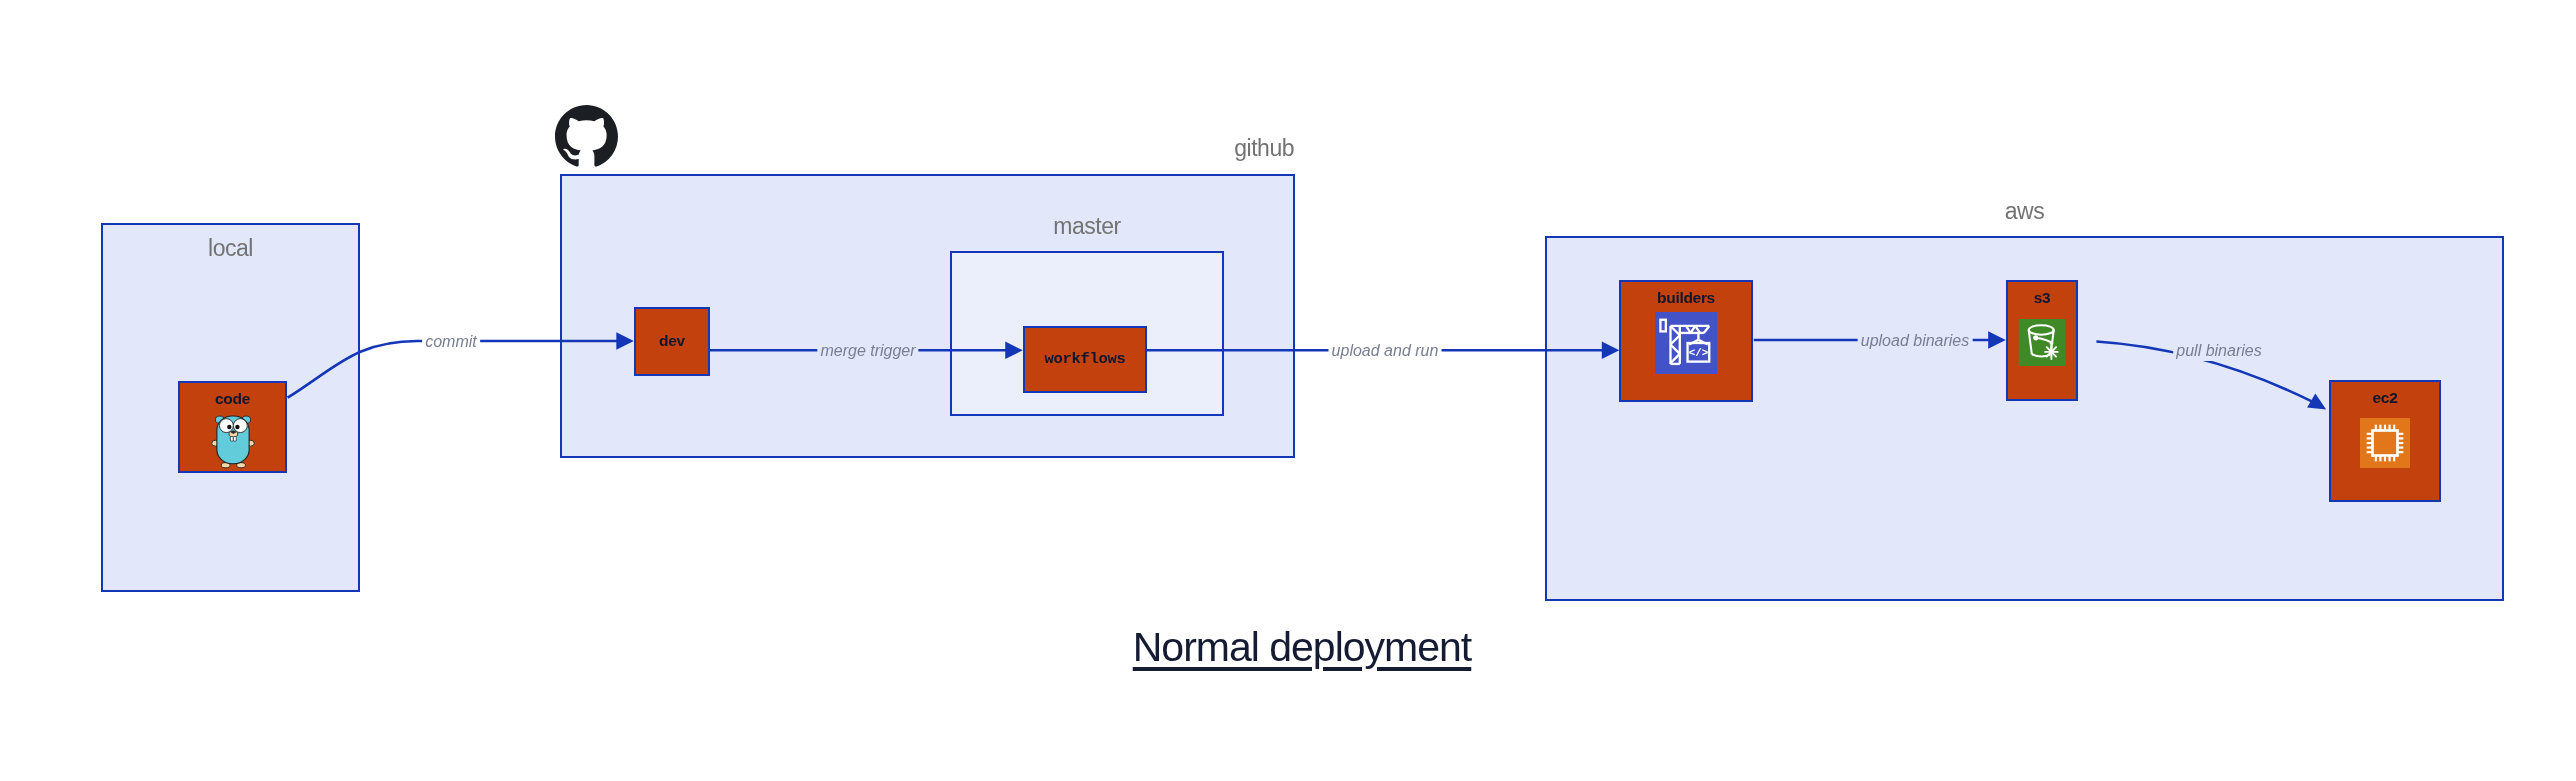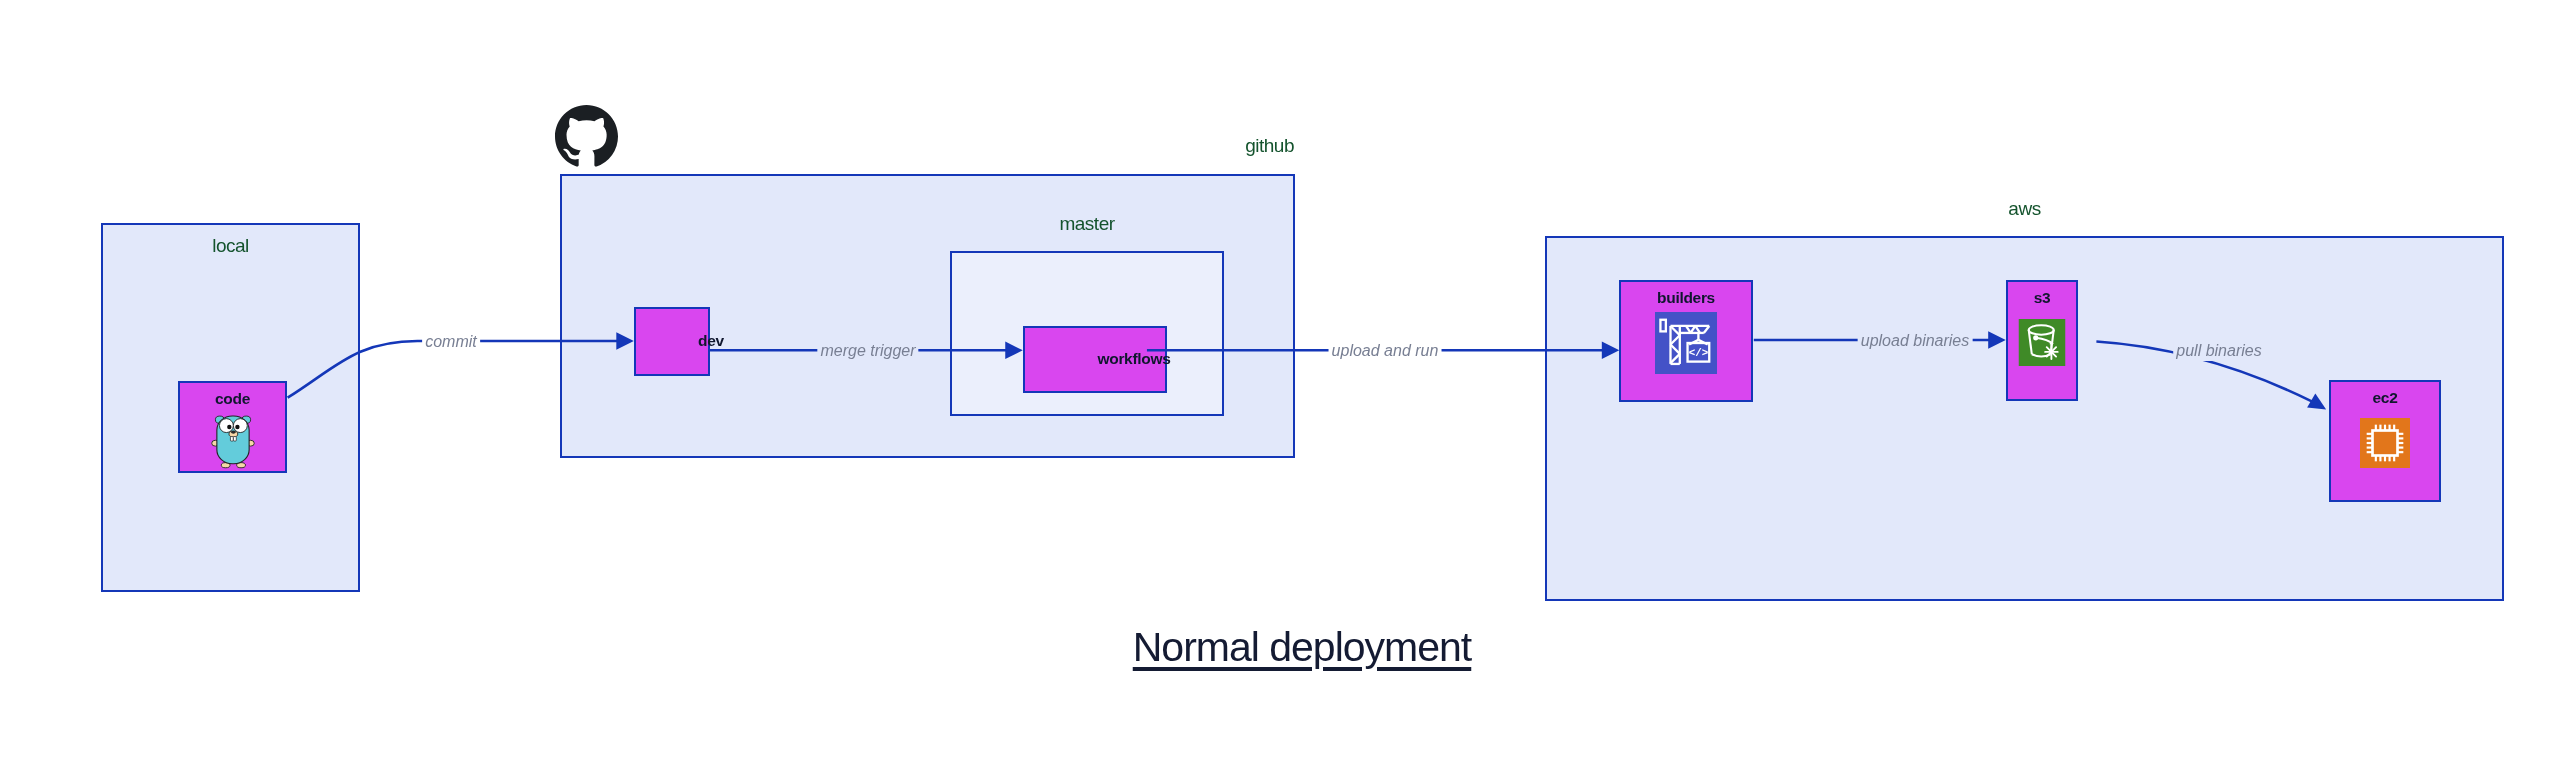--- a/index.html
+++ b/index.html
@@ -1,27 +1,27 @@
 <!DOCTYPE html>
 <html style="font-size:8.2px"><head>
 <meta charset="utf-8">
 <style>
   html,body{margin:0;padding:0;background:#ffffff;}
   body{font-family:"Liberation Sans", sans-serif;}
   #canvas{position:relative;width:2604px;height:781px;background:#ffffff;overflow:hidden;}
 
   .region{position:absolute;background:#e2e8fa;border:2.6px solid #1437b8;box-sizing:border-box;}
   .region.master{background:#ebeffc;}
-  .node{position:absolute;background:#d946ef;border:2.6px solid #1437b8;box-sizing:border-box;}
-
-  .region-label{position:absolute;color:#14532d;font-size:19px;letter-spacing:-0.5px;text-align:center;white-space:nowrap;}
+  .node{position:absolute;background:#c2410c;border:2.6px solid #1437b8;box-sizing:border-box;}
+
+  .region-label{position:absolute;color:#737373;font-size:23px;letter-spacing:-0.5px;text-align:center;white-space:nowrap;}
   .region-label.right{text-align:right;}
   .node-label{position:absolute;width:100%;text-align:center;font-weight:bold;color:#10172e;font-size:15.5px;letter-spacing:-0.3px;}
   .node-label.top{top:7.2px;left:0;}
-  .node-label.center{top:50%;left:15px;transform:translateY(-54%);padding-left:24px;}
+  .node-label.center{top:50%;left:0;transform:translateY(-54%);}
 
   .edge-label{position:absolute;color:#787f93;font-style:italic;font-size:16px;text-align:center;white-space:nowrap;padding:1px 3.1px;transform:translate(-50%,-50%);}
   .bg-white{background:#ffffff;}
   .bg-region{background:#e2e8fa;}
 
   #edges{position:absolute;left:0;top:0;width:2604px;height:781px;pointer-events:none;}
 
   .icon-wrap{position:absolute;}
 
   #title{position:absolute;left:0;top:624px;width:2604px;text-align:center;
@@ -75,21 +75,21 @@
         <rect x="26.5" y="31" width="4" height="6" rx="1" fill="#fff" stroke="#222" stroke-width="1"></rect>
         <rect x="30.5" y="31" width="4" height="6" rx="1" fill="#fff" stroke="#222" stroke-width="1"></rect>
       </svg>
     </div>
   </div>
 
   <div class="node" style="left:634px;top:307px;width:76px;height:69px;">
     <div class="node-label center">dev</div>
   </div>
 
-  <div class="node" style="left:1023px;top:326px;width:144px;height:67px;">
+  <div class="node" style="left:1023px;top:326px;width:124px;height:67px;font-family:Liberation Mono, monospace;">
     <div class="node-label center">workflows</div>
   </div>
 
   <div class="node" style="left:1619px;top:280px;width:134px;height:122px;">
     <div class="node-label top">builders</div>
     <div class="icon-wrap" style="left:50%;top:30px;transform:translateX(-50%);">
       <svg width="62" height="62" viewBox="0 0 80 80">
         <rect x="0" y="0" width="80" height="80" fill="#4452c7"></rect>
         <g stroke="#ffffff" stroke-width="3" fill="none">
           <rect x="7" y="10" width="7" height="15"></rect>

